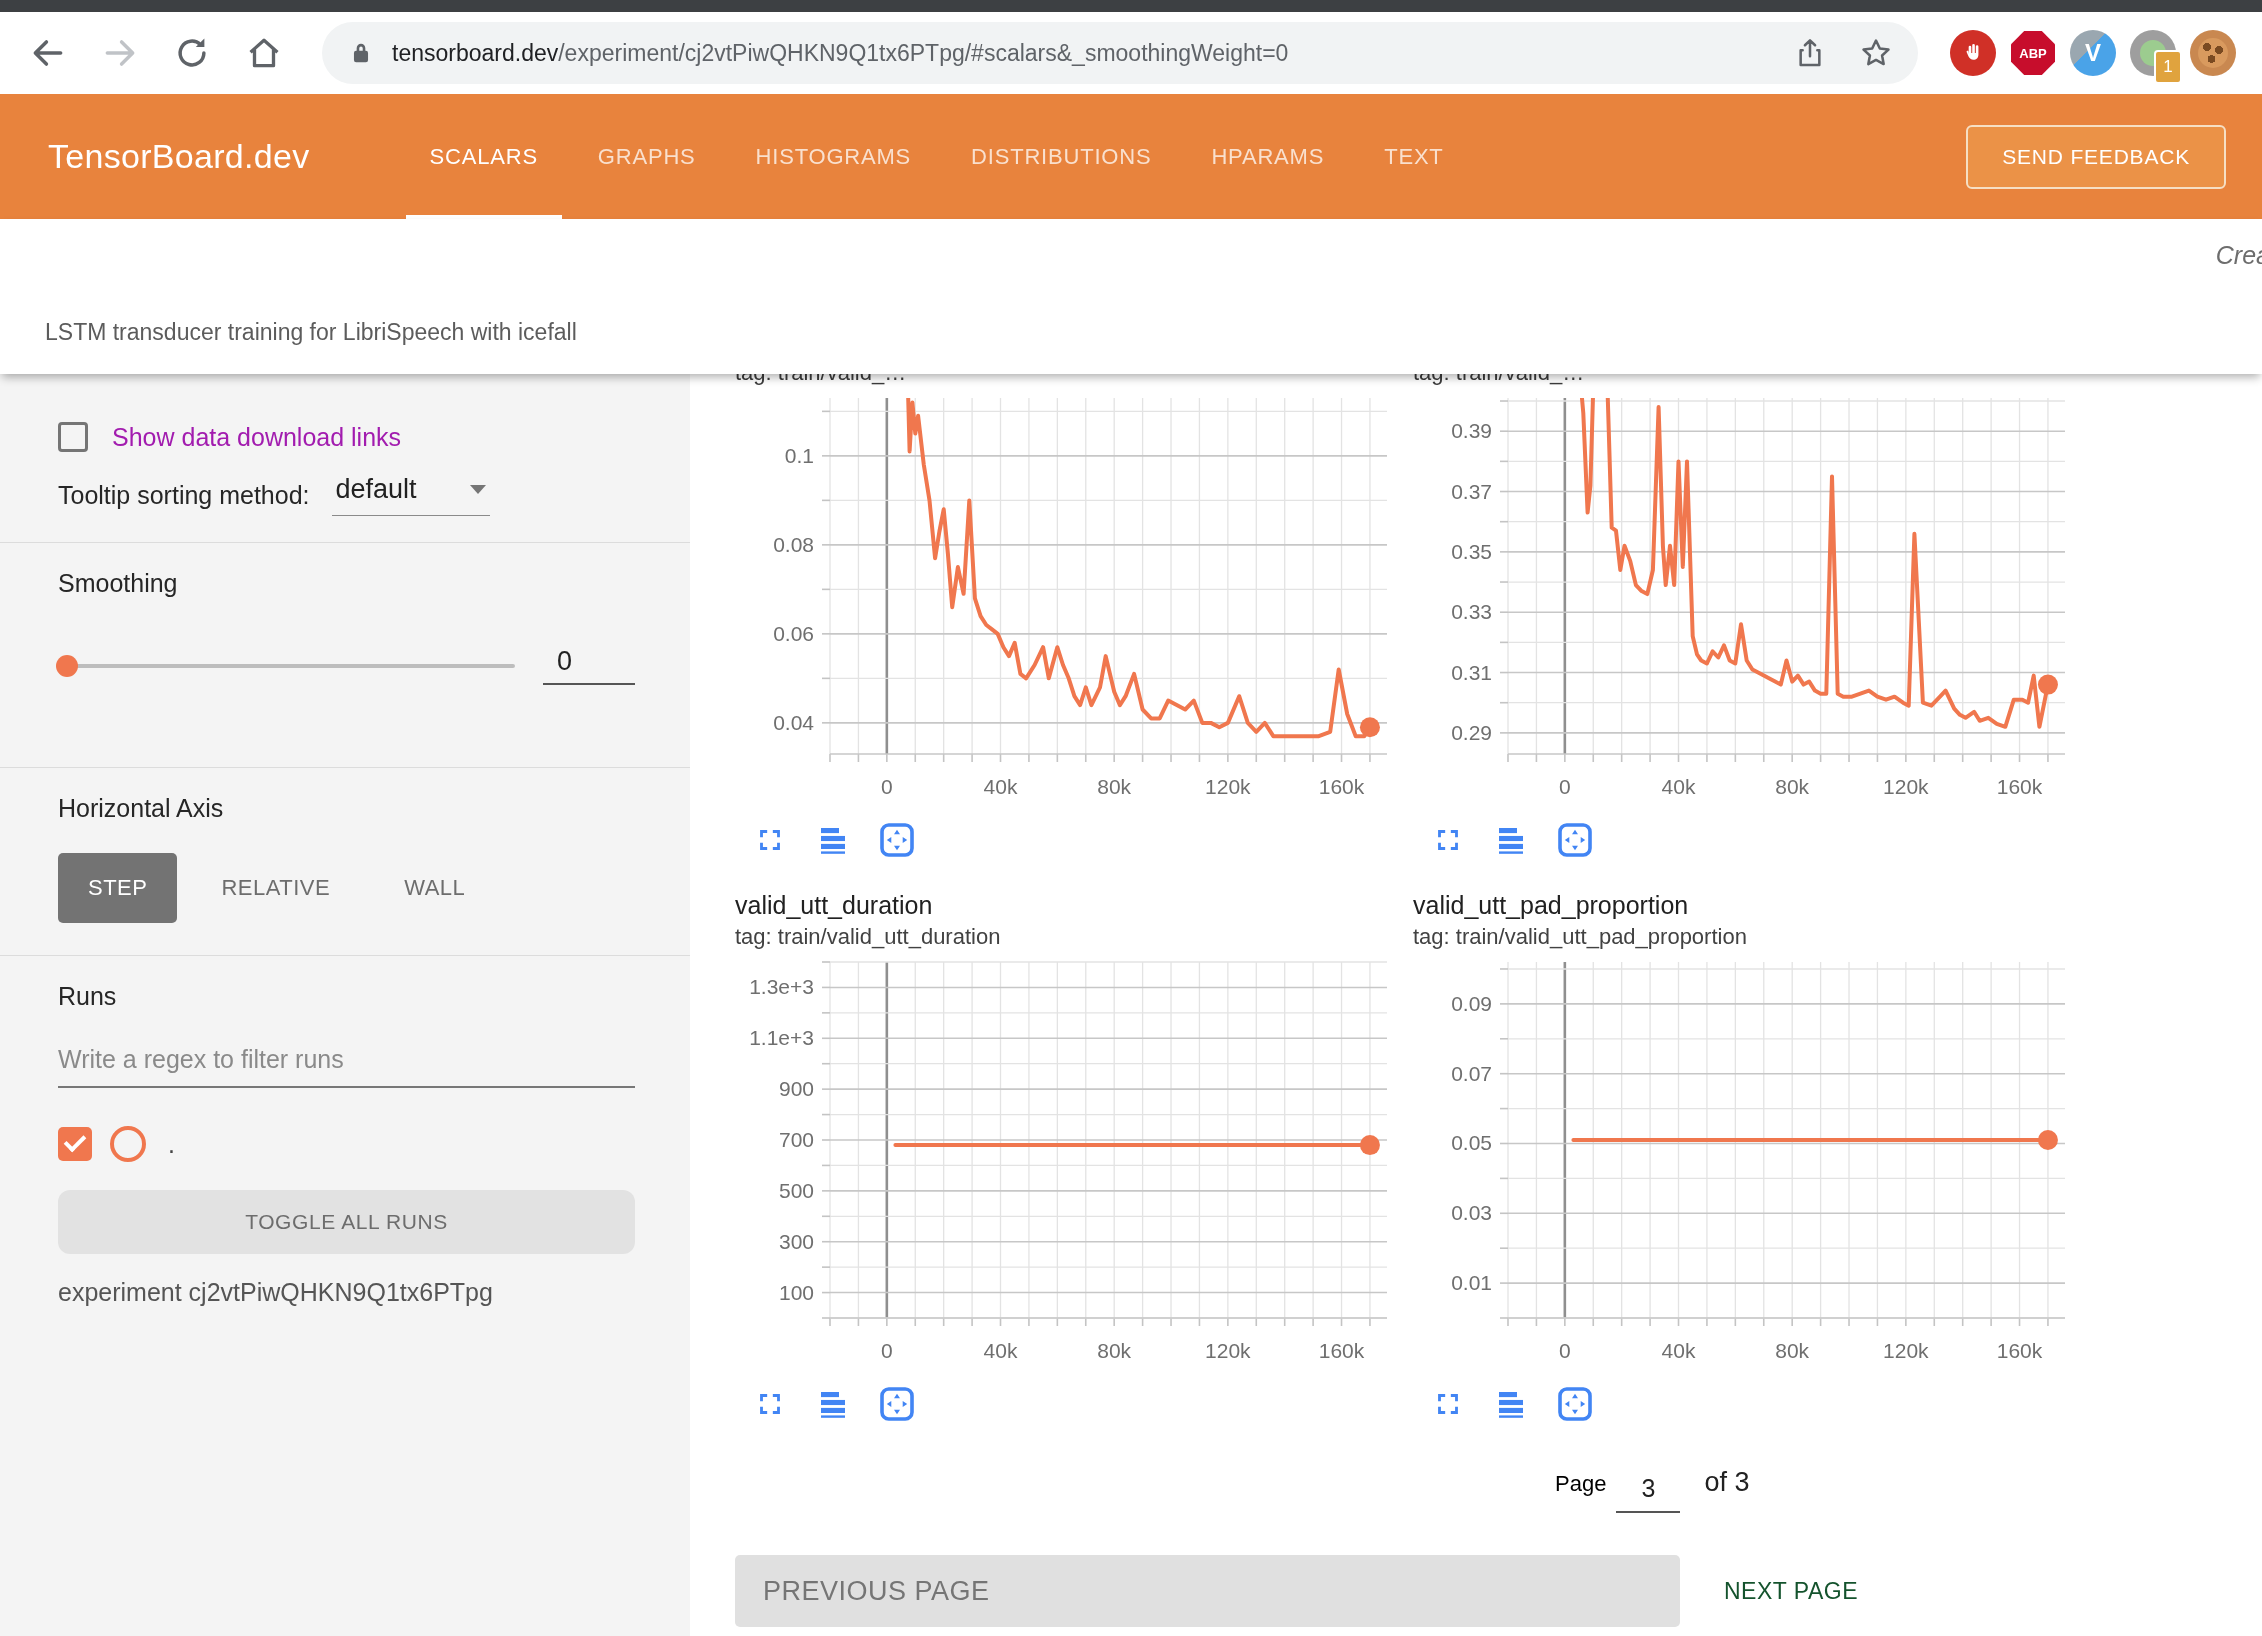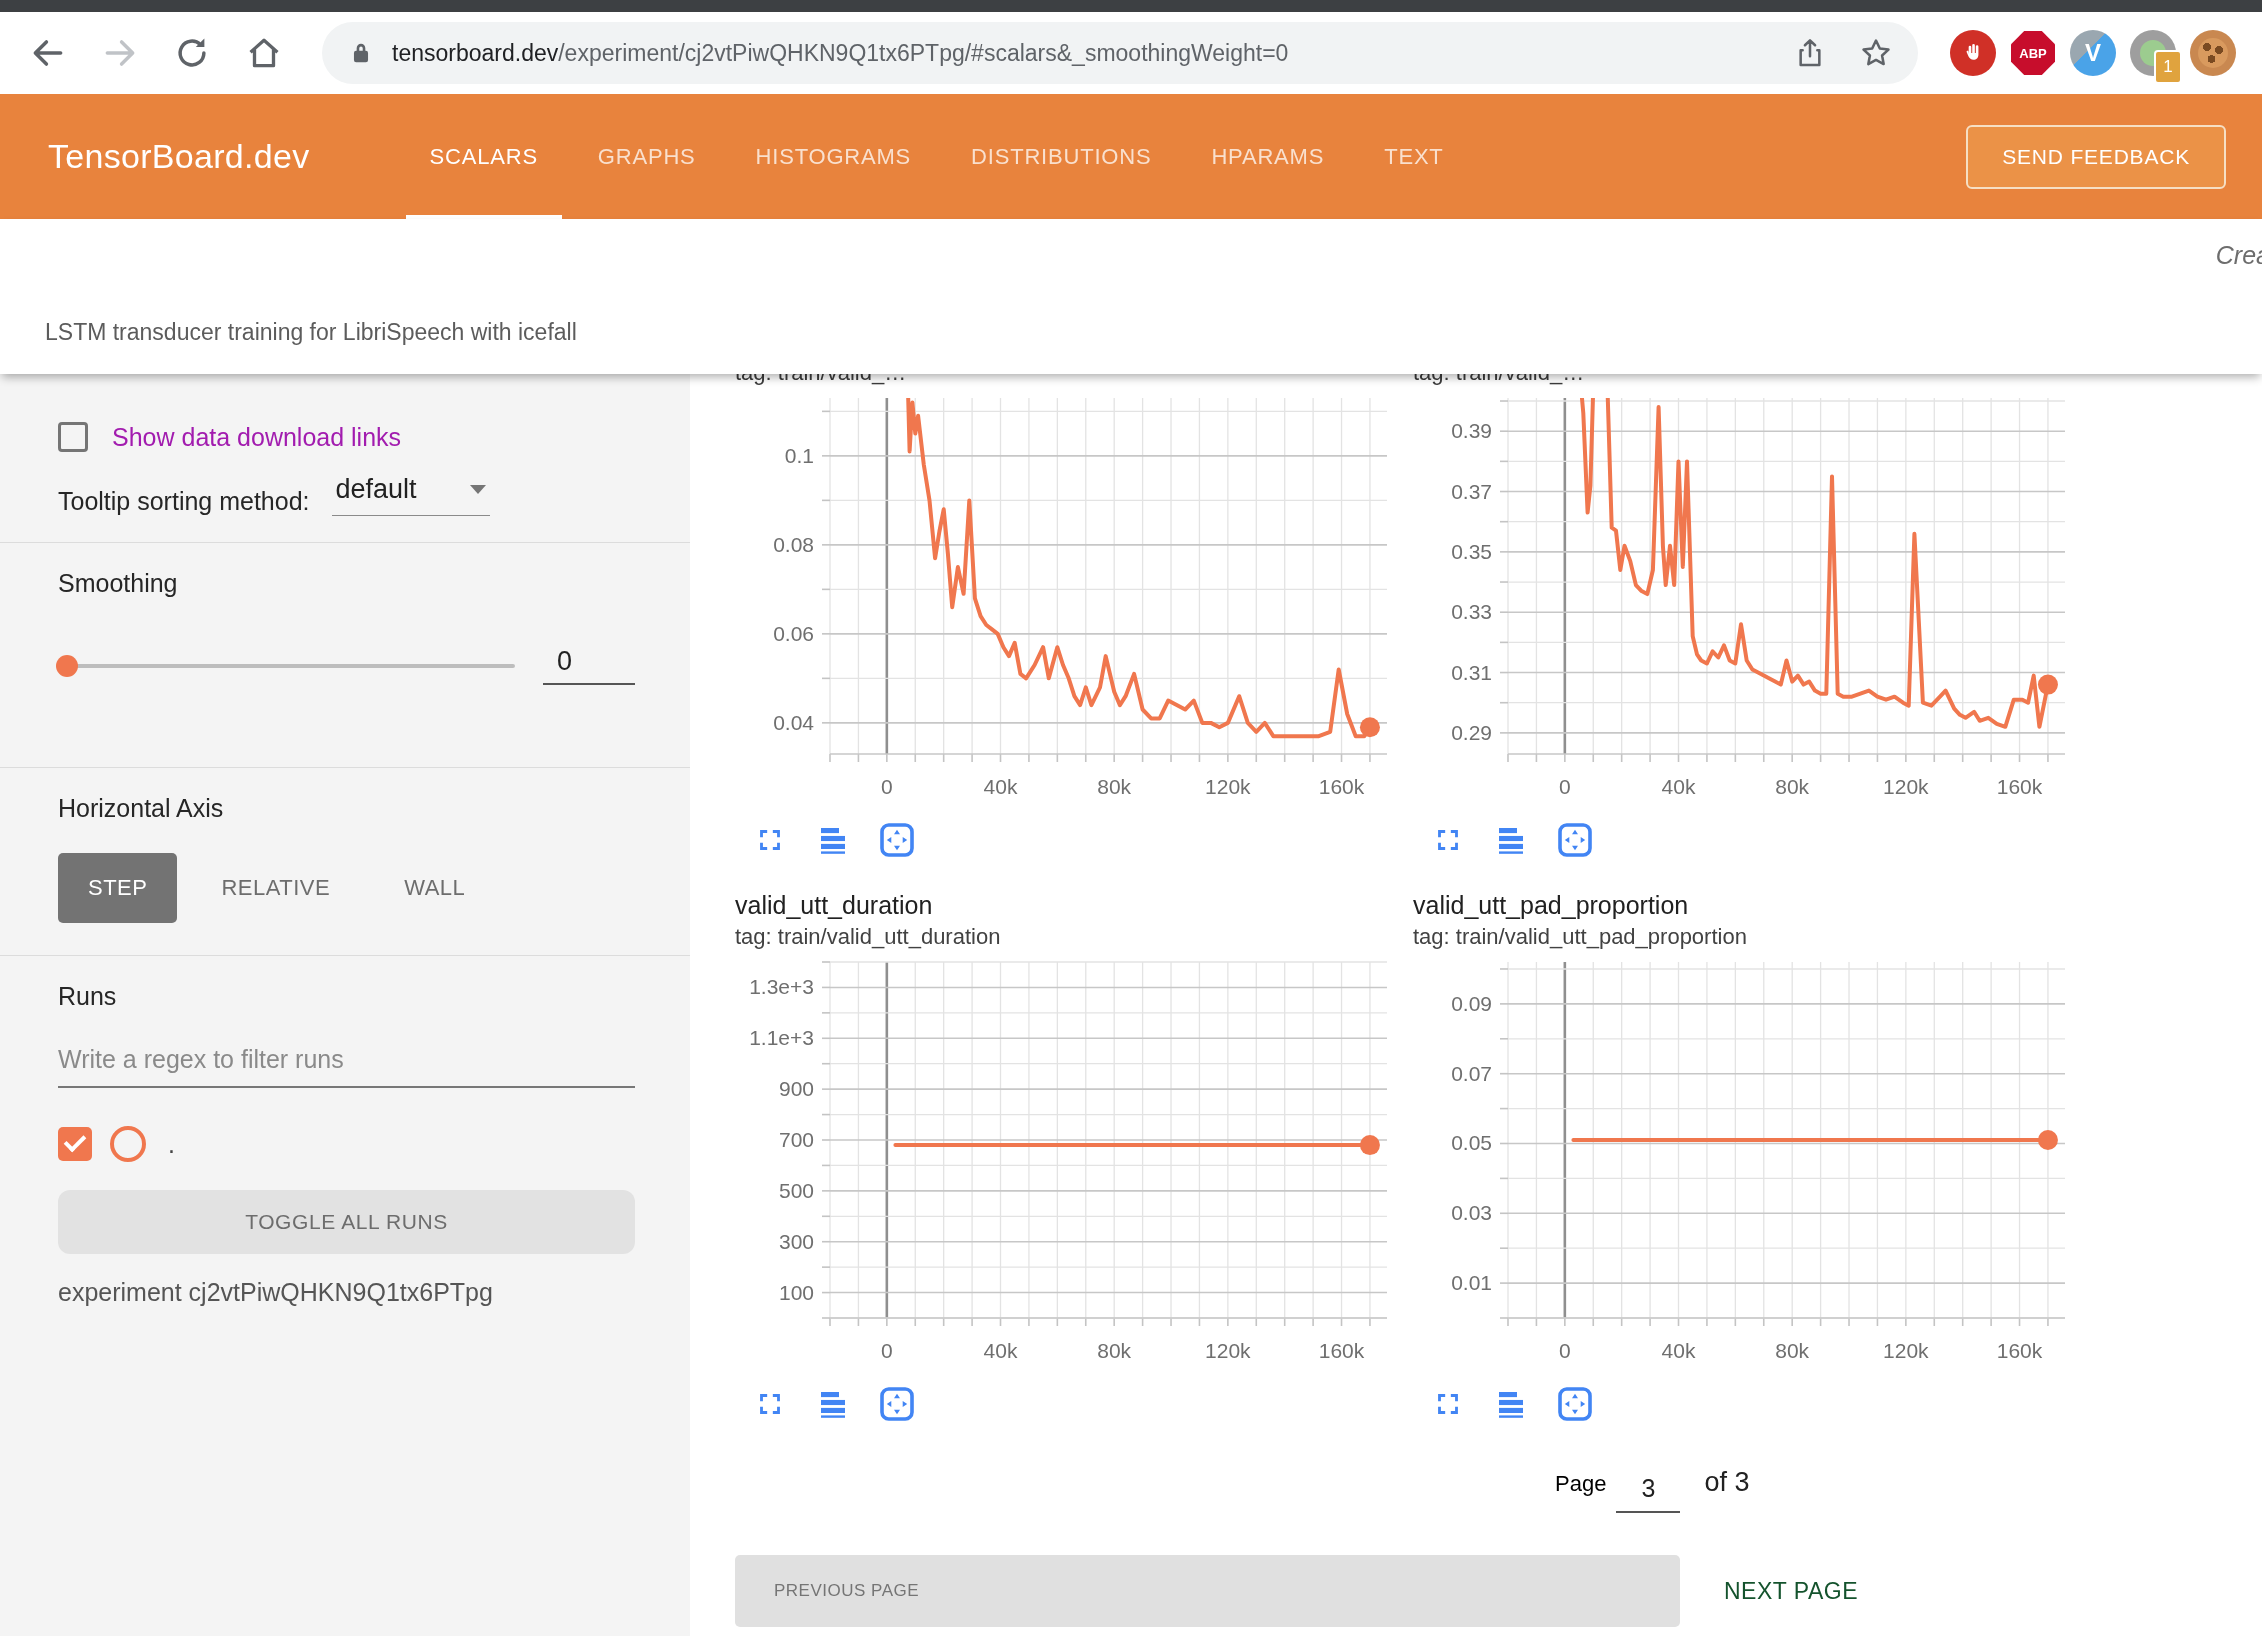--- a/index.html
+++ b/index.html
@@ -40,21 +40,21 @@
   
   .content{display:flex;height:1266px;position:relative;z-index:1;}
   .sidebar{width:690px;flex:0 0 auto;background:#f4f4f4;box-sizing:border-box;padding-top:48px;}
   .side-section{padding:0 55px 0 58px;}
   .divider{height:1px;background:#dcdcdc;margin:26px 0;}
   .chk-row{display:flex;align-items:center;margin-bottom:22px;cursor:pointer;}
   .chk{width:30px;height:30px;border:3px solid #757575;border-radius:4px;box-sizing:border-box;margin-right:24px;position:relative;flex:0 0 auto;background:#f4f4f4;}
   .chk.checked{background:#757575;border-color:#757575;}
   .chk.checked::after{content:"";position:absolute;left:5px;top:6px;width:14px;height:7px;border-left:3.5px solid #fff;border-bottom:3.5px solid #fff;transform:rotate(-45deg);}
   .chk-label{font-size:25px;color:#a21caf;}
-  .tooltip-row{display:flex;align-items:flex-end;margin-top:20px;}
+  .tooltip-row{display:flex;align-items:center;margin-top:20px;}
   .tooltip-label{font-size:25px;color:#262626;margin-right:22px;}
   .dd{display:flex;align-items:center;border-bottom:1.5px solid #8a8a8a;padding:0 4px 10px 4px;min-width:150px;cursor:pointer;}
   .dd-value{font-size:27px;color:#212121;flex:1;}
   .caret{width:0;height:0;border-left:8px solid transparent;border-right:8px solid transparent;border-top:9px solid #757575;margin-left:26px;}
   .section-label{font-size:25px;color:#262626;}
   .slider-row{display:flex;align-items:center;margin-top:48px;padding-bottom:56px;}
   .slider{position:relative;flex:1;height:4px;background:#bdbdbd;border-radius:2px;cursor:pointer;}
   .slider-thumb{position:absolute;left:-2px;top:50%;transform:translateY(-50%);width:22px;height:22px;border-radius:50%;background:#f0774e;}
   .slider-val{width:92px;margin-left:28px;border-bottom:2px solid #555;font-size:27px;color:#212121;padding:0 0 6px 14px;box-sizing:border-box;}
   .haxis-btns{display:flex;align-items:center;margin-top:30px;padding-bottom:6px;}
@@ -79,21 +79,21 @@
   .chart-tag{font-size:22px;color:#424242;line-height:30px;margin-bottom:6px;}
   .chart-svg{display:block;}
   .icon-row{display:flex;align-items:center;gap:28px;margin:10px 0 0 18px;height:44px;}
   .icon-row svg{display:block;cursor:pointer;}
   
   .pagination{display:flex;align-items:baseline;margin:34px 0 0 820px;width:fit-content;}
   .page-label{font-size:22px;color:#000000;}
   .page-input{width:64px;text-align:center;font-size:25px;color:#212121;border-bottom:2.5px solid #555;margin:8px 14px 0 10px;padding-bottom:8px;transform:translateY(6px);}
   .of-label{font-size:27px;color:#212121;margin-left:10px;}
   .pager-btns{display:flex;align-items:center;margin-top:48px;}
-  .prev-btn{width:945px;height:72px;background:#e0e0e0;border:none;border-radius:5px;color:#757575;font-size:17px;letter-spacing:.5px;text-align:left;padding-left:39px;cursor:pointer;font-family:inherit;}
+  .prev-btn{width:945px;height:72px;background:#e0e0e0;border:none;border-radius:5px;color:#757575;font-size:27px;letter-spacing:.5px;text-align:left;padding-left:28px;cursor:pointer;font-family:inherit;}
   .next-btn{margin-left:38px;background:none;border:none;color:#14532d;font-size:23px;letter-spacing:.5px;cursor:pointer;font-family:inherit;}
   
   text.tick{font-family:"Liberation Sans",sans-serif;font-size:21px;fill:#6f6f6f;}
 </style>
 </head>
 <body class="nosel">
 
 <div class="win-strip"></div>
 
 <div class="toolbar">

